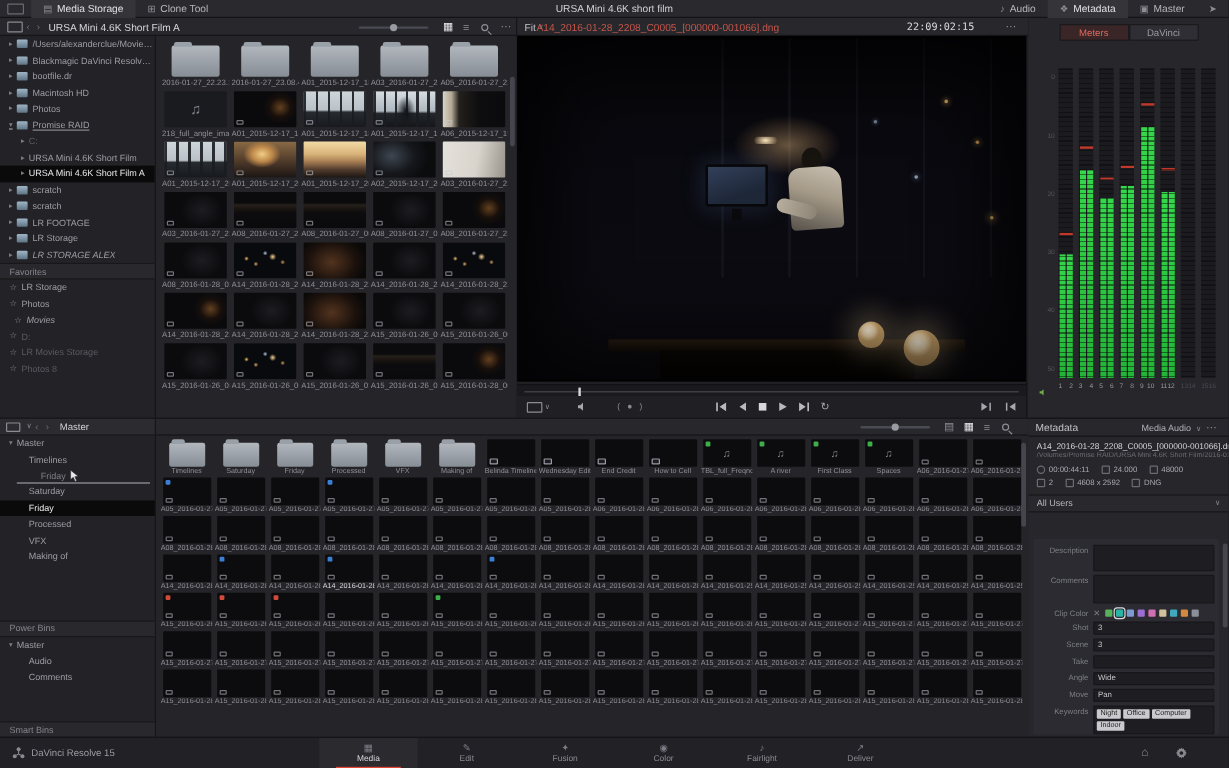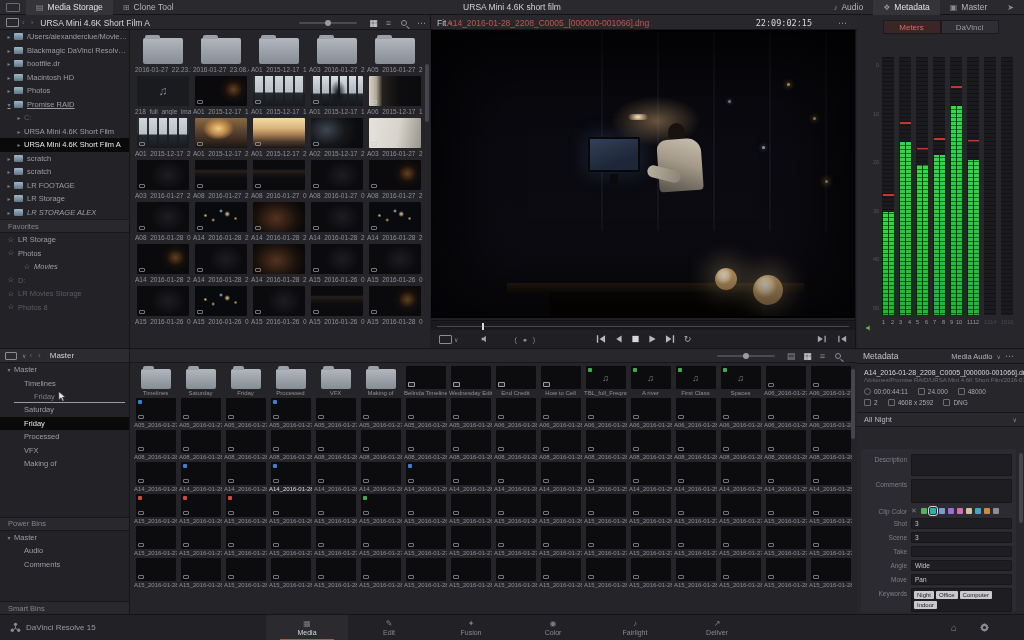--- a/index.html
+++ b/index.html
@@ -319,21 +319,21 @@
     <div class="sec-title">Favorites</div>
     <div id="storage-favs">
         <div class="tree-row" style="padding-left: 6px;">
           <div class="star-ic">☆</div>
           <div>LR Storage</div>
         </div>
         <div class="tree-row" style="padding-left: 6px;">
           <div class="star-ic">☆</div>
           <div>Photos</div>
         </div>
-        <div class="tree-row" style="padding-left: 22px; font-style: italic;">
+        <div class="tree-row" style="padding-left: 10px; font-style: italic;">
           <div class="star-ic">☆</div>
           <div>Movies</div>
         </div>
         <div class="tree-row dim" style="padding-left: 6px;">
           <div class="star-ic">☆</div>
           <div>D:</div>
         </div>
         <div class="tree-row dim" style="padding-left: 6px;">
           <div class="star-ic">☆</div>
           <div>LR Movies Storage</div>
@@ -1544,21 +1544,21 @@
         <div class="stat">
           <div class="sic"></div>
           <span>4608 x 2592</span>
         </div>
         <div class="stat">
           <div class="sic"></div>
           <span>DNG</span>
         </div>
       </div>
     <div id="meta-groups">
-      <span>All Night</span>
+      <span>All Users</span>
         <span class="dd-car">∨</span>
     </div>
     <div id="meta-form">
         <div class="mf-row">
           <div class="mf-label">Description</div>
           <div class="mf-box ta1"></div>
         </div>
         <div class="mf-row">
           <div class="mf-label">Comments</div>
           <div class="mf-box ta2"></div>

